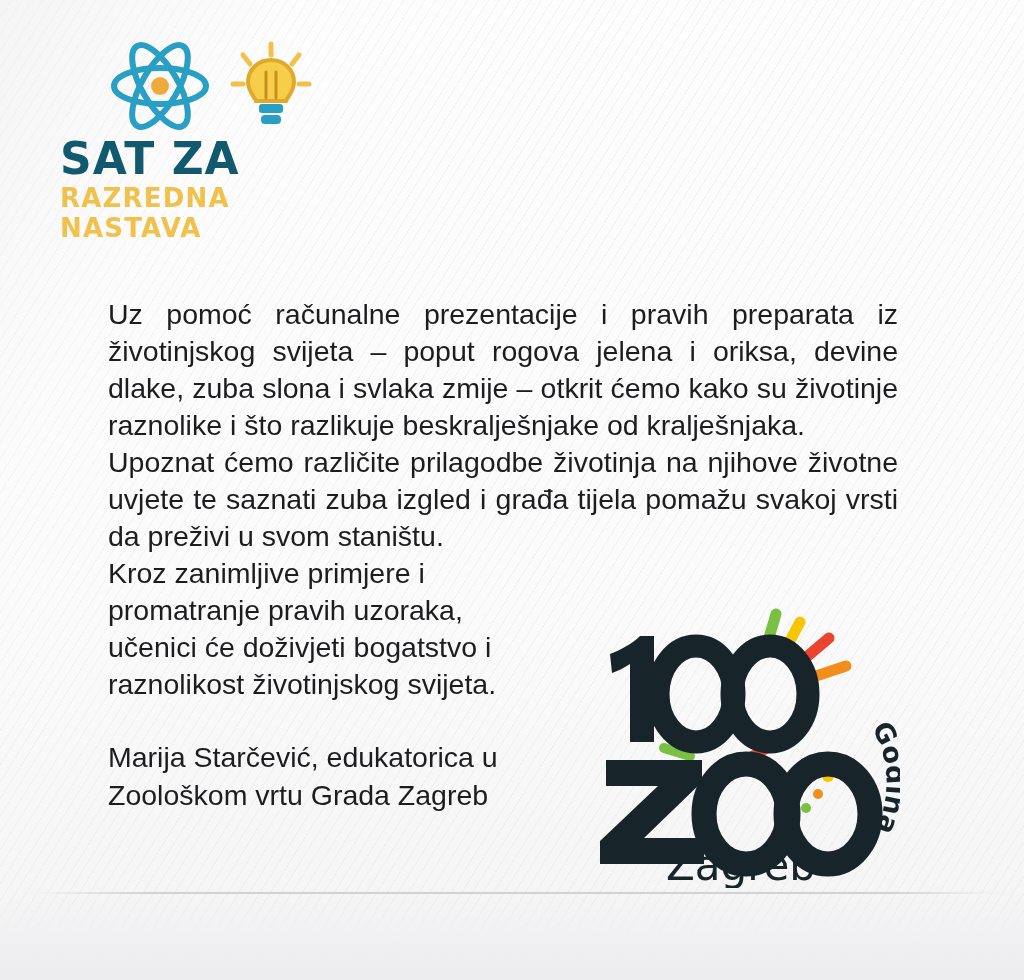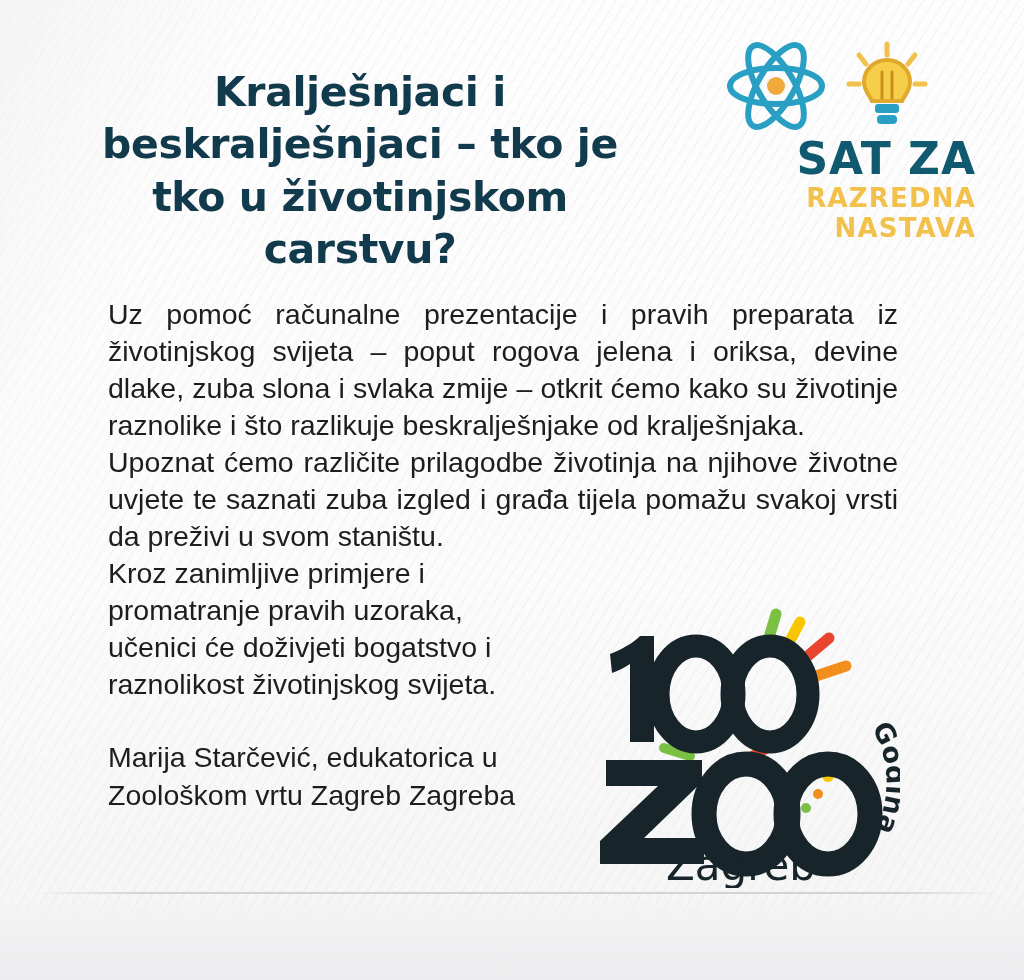--- a/index.html
+++ b/index.html
@@ -63,21 +63,21 @@
     font-weight: bold;
     font-size: 41px;
     line-height: 1.28;
     text-align: center;
     letter-spacing: -0.4px;
   }
 
   
   .brand {
     width: 300px;
-    text-align: right;
+    text-align: left;
     position: relative;
     top: -8px;
   }
   .brand-icons {
     height: 96px;
     display: flex;
     align-items: center;
     justify-content: center;
     gap: 4px;
   }
@@ -136,23 +136,20 @@
   }
   .zoo-svg { display: block; }
 </style>
 </head>
 <body>
 
 <div class="page">
 
   <div class="header">
 
-    <div class="title-block">
-      <h1 class="title">Kralješnjaci i beskralješnjaci – tko je tko u životinjskom carstvu?</h1>
-    </div>
 
     <div class="brand">
       <div class="brand-icons">
 
         <span>
           <svg width="118" height="96" viewBox="0 0 118 96" aria-hidden="true">
             <g fill="none" stroke="#2a9fc4" stroke-width="6" stroke-linecap="round">
               <ellipse cx="59" cy="48" rx="46" ry="18"></ellipse>
               <ellipse cx="59" cy="48" rx="46" ry="18" transform="rotate(60 59 48)"></ellipse>
               <ellipse cx="59" cy="48" rx="46" ry="18" transform="rotate(120 59 48)"></ellipse>
@@ -182,21 +179,21 @@
       </div>
       <p class="brand-name">SAT ZA</p>
       <p class="brand-sub">RAZREDNA NASTAVA</p>
     </div>
   </div>
 
   <div class="body-copy">
     <p class="para">Uz pomoć računalne prezentacije i pravih preparata iz životinjskog svijeta – poput rogova jelena i oriksa, devine dlake, zuba slona i svlaka zmije – otkrit ćemo kako su životinje raznolike i što razlikuje beskralješnjake od kralješnjaka.</p>
     <p class="para">Upoznat ćemo različite prilagodbe životinja na njihove životne uvjete te saznati zuba izgled i građa tijela pomažu svakoj vrsti da preživi u svom staništu.</p>
     <p class="para narrow">Kroz zanimljive primjere i promatranje pravih uzoraka, učenici će doživjeti bogatstvo i raznolikost životinjskog svijeta.</p>
-    <p class="para signature">Marija Starčević, edukatorica u Zoološkom vrtu Zagreb Zagreba</p>
+    <p class="para signature">Marija Starčević, edukatorica u Zoološkom vrtu Grada Zagreb</p>
   </div>
 
   <div class="zoo-logo">
     <svg class="zoo-svg" width="330" height="280" viewBox="0 0 330 280" aria-hidden="true">
 
       <g>
         <path d="M196 40 l10 -34" stroke="#7ac143" stroke-width="11" stroke-linecap="round" fill="none"></path>
         <path d="M214 44 l16 -30" stroke="#f7c600" stroke-width="11" stroke-linecap="round" fill="none"></path>
         <path d="M233 52 l26 -22" stroke="#e8442e" stroke-width="11" stroke-linecap="round" fill="none"></path>
         <path d="M246 68 l30 -10" stroke="#f28e1c" stroke-width="11" stroke-linecap="round" fill="none"></path>

